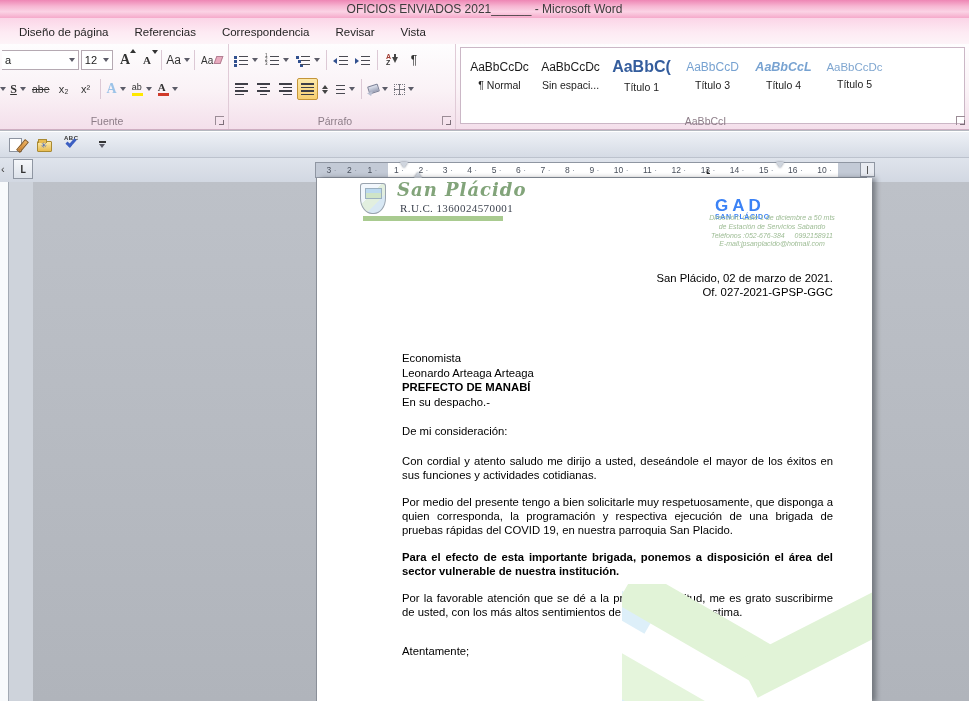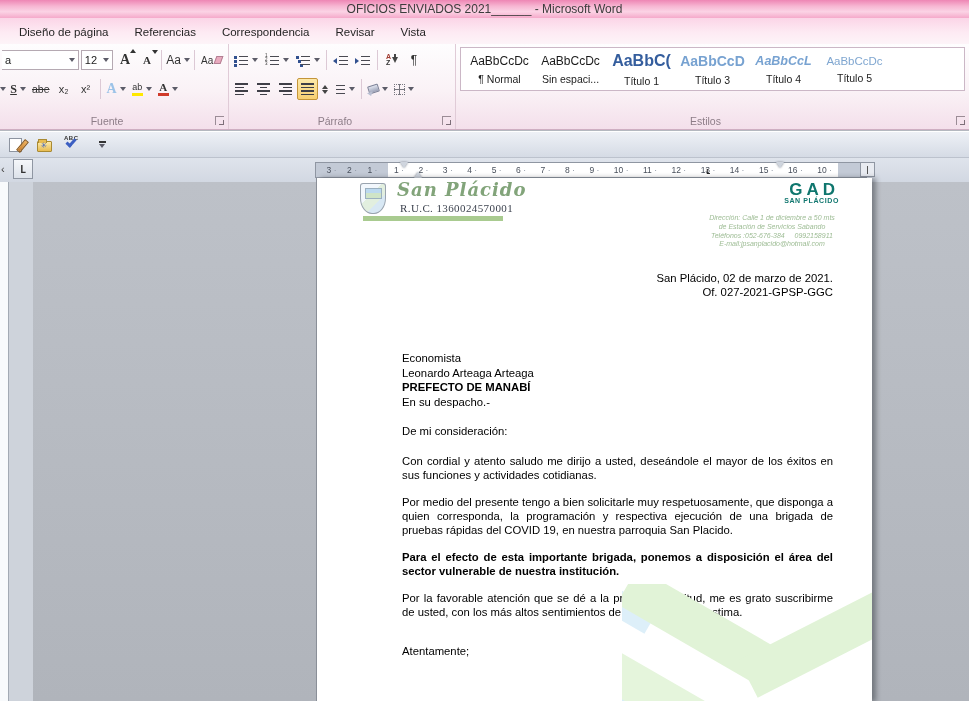--- a/index.html
+++ b/index.html
@@ -32,21 +32,21 @@
   .rrow { display:flex; align-items:center; gap:2px; padding:4px 4px 0 2px; height:28px; }
   .rrow2 { height:30px; }
   .vsep { width:1px; height:20px; background:#dcc9d5; margin:0 2px; }
   .combo { height:20px; background:#fff; border:1px solid #b5a9b2; display:flex;
     align-items:center; font-size:11px; color:#222; padding:0 3px; }
   .dar { width:0; height:0; border-left:3px solid transparent; border-right:3px solid transparent;
     border-top:4px solid #5c5c68; display:inline-block; margin-left:3px; flex:none; }
   .btn { min-width:20px; height:22px; display:flex; align-items:center; justify-content:center;
     border-radius:2px; font-size:13px; color:#333; padding:0 2px; }
   .btn.active { background:linear-gradient(#fde9a9,#f7cf72); border:1px solid #c49539; }
-  .stackicon { display:flex; flex-direction:column; align-items:center; line-height:10px; }
+  .stackicon { display:flex; flex-direction:column; align-items:flex-start; line-height:10px; }
   .stackicon .bar { width:11px; height:3px; margin-top:1px; }
   .serifA { font-family:"Liberation Serif",serif; font-weight:bold; }
   .fx-a { color:#9cc3e8; font-weight:bold; font-size:14px; font-family:"Liberation Serif",serif; }
   .eraser::after { content:""; display:inline-block; width:8px; height:6px; background:#e9aabe;
     border:1px solid #b27f93; transform:skewX(-20deg); margin-left:2px; }
   .caret-up { position:absolute; top:0px; right:-1px; width:0; height:0;
     border-left:3px solid transparent; border-right:3px solid transparent; border-bottom:4px solid #333; }
   .caret-dn { position:absolute; top:1px; right:-1px; width:0; height:0;
     border-left:3px solid transparent; border-right:3px solid transparent; border-top:4px solid #333; }
   .rel { position:relative; }
@@ -83,31 +83,31 @@
   .udarrows b.up { border-bottom:4px solid #444; } .udarrows b.dn { border-top:4px solid #444; }
   .bucket { width:11px; height:8px; background:linear-gradient(#dfe3ee,#9aa0b6); border:1px solid #7b8197;
     border-radius:1px; transform:rotate(-18deg); position:relative; }
   .bucket::after { content:""; position:absolute; left:-3px; bottom:-3px; width:0; height:0;
     border-left:3px solid transparent; border-right:3px solid transparent; border-top:4px solid #b9bfd2; }
   .gridic { width:11px; height:11px; border:1px dotted #76767e;
     background:linear-gradient(#76767e,#76767e) center/11px 1px no-repeat,
                linear-gradient(#76767e,#76767e) center/1px 11px no-repeat; }
 
   
-  .gallery { margin:3px 4px 0 4px; height:44px; background:#fff; border:1px solid #cbb7c6;
-    display:flex; align-items:center; padding:0 3px; }
+  .gallery { margin:3px 4px 0 4px; height:77px; background:#fff; border:1px solid #cbb7c6;
+    display:flex; padding:0 3px; }
   .stylecard { width:71px; height:55px; display:flex; flex-direction:column; align-items:center;
     justify-content:center; gap:5px; border-radius:2px; }
   .sprev { white-space:nowrap; }
   .sname { font-size:10.5px; color:#222; white-space:nowrap; }
   .p-normal { font-size:12px; color:#1a1a1a; }
   .p-t2 { font-family:"Liberation Serif",serif; font-size:14.5px; color:#161616; }
   .p-sin { font-size:12px; color:#1a1a1a; }
   .p-t1 { font-size:16px; color:#345d9d; font-weight:600; }
-  .p-t3 { font-size:14px; color:#77a2d1; font-weight:700; }
+  .p-t3 { font-size:12px; color:#77a2d1; font-weight:400; }
   .p-t4 { font-size:12.5px; color:#77a2d1; font-weight:700; font-style:italic; }
   .p-t5 { font-size:11.5px; color:#7fa6d0; }
 
   
   .toolbarrow { position:absolute; top:131px; left:0; right:0; height:27px;
     background:linear-gradient(180deg,#eef1f6,#d5dbe5); border-top:1px solid #fff;
     border-bottom:1px solid #bcc2cd; display:flex; align-items:center; gap:9px; padding-left:5px; }
   .tbtn { width:20px; height:20px; display:flex; align-items:center; justify-content:center; position:relative; }
   .pencil-page { width:13px; height:14px; background:#fff; border:1px solid #8d94a0; position:relative; }
   .pencil-page::after { content:""; position:absolute; right:-4px; bottom:-2px; width:3px; height:12px;
@@ -169,21 +169,21 @@
   .shield { position:absolute; left:43px; top:5px; width:26px; height:31px;
     background:linear-gradient(135deg,#f2f7fc 0%,#f2f7fc 38%,#e2efdf 38%,#e2efdf 66%,#d8e8f4 66%);
     border:1px solid #99a3ae; border-radius:3px 3px 12px 12px / 3px 3px 16px 16px; }
   .shield::after { content:""; position:absolute; left:4px; top:4px; width:15px; height:9px;
     background:linear-gradient(180deg,#bcd9ef 0 50%,#cfe4c7 50%); border:0.5px solid #9bb0c0; }
   .orgname { position:absolute; left:80px; top:1px; font-family:"DejaVu Serif",serif;
     font-style:italic; font-weight:bold; font-size:18px; color:#82a47a; letter-spacing:1px; }
   .ruc { position:absolute; left:83px; top:24px; font-family:"Liberation Serif",serif;
     font-size:11px; color:#3e4450; letter-spacing:0.4px; }
   .greenbar { position:absolute; left:46px; top:38px; width:140px; height:5px; background:#a9cb90; }
-  .gadblock { position:absolute; left:398px; top:4px; width:124px; text-align:right; color:#0f766e; }
+  .gadblock { position:absolute; left:398px; top:20px; width:124px; text-align:left; color:#3b82f6; }
   .gadtitle { font-size:17px; font-weight:800; letter-spacing:4px; line-height:15px; }
   .gadsub { font-size:7px; font-weight:bold; letter-spacing:0.6px; }
   .addr { position:absolute; left:352px; top:36px; width:206px; text-align:center;
     font-size:7px; line-height:8.8px; color:#9dbc94; font-style:italic; }
 
   
   .dateblock { position:absolute; right:39px; top:93px; text-align:right;
     font-size:11.3px; line-height:14px; color:#000; }
   .lettertext { font-size:11.3px; line-height:14px; color:#000; }
   .recipient { position:absolute; left:85px; top:173px; line-height:14.5px; }
@@ -419,21 +419,21 @@
       </div>
       <div class="stylecard">
         <span class="sprev p-t4">AaBbCcL</span>
         <span class="sname">Título 4</span>
       </div>
       <div class="stylecard">
         <span class="sprev p-t5">AaBbCcDc</span>
         <span class="sname">Título 5</span>
       </div>
     </div>
-    <span class="group-label">Estilos</span>
+    <span class="group-label">AaBbCcI</span>
     <span class="launcher"></span>
   </div>
 </div>
 
 <div class="toolbarrow">
   <span class="tbtn">
     <span class="pencil-page"></span>
   </span>
   <span class="tbtn">
     <span class="folder"></span>

